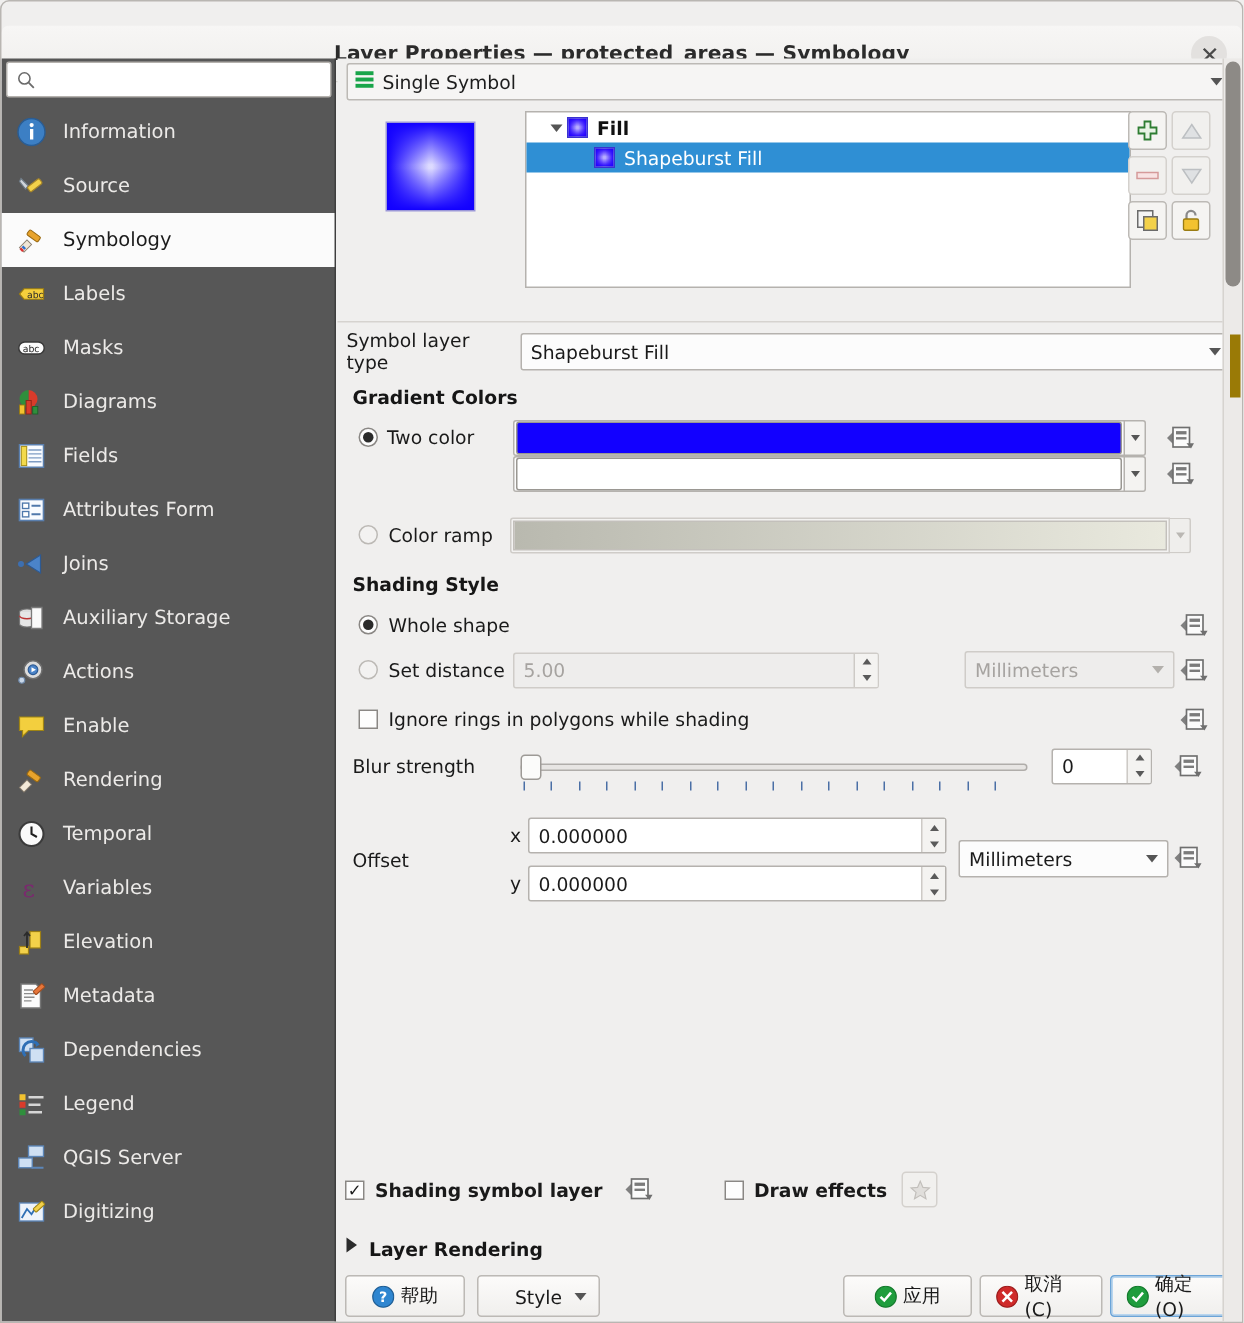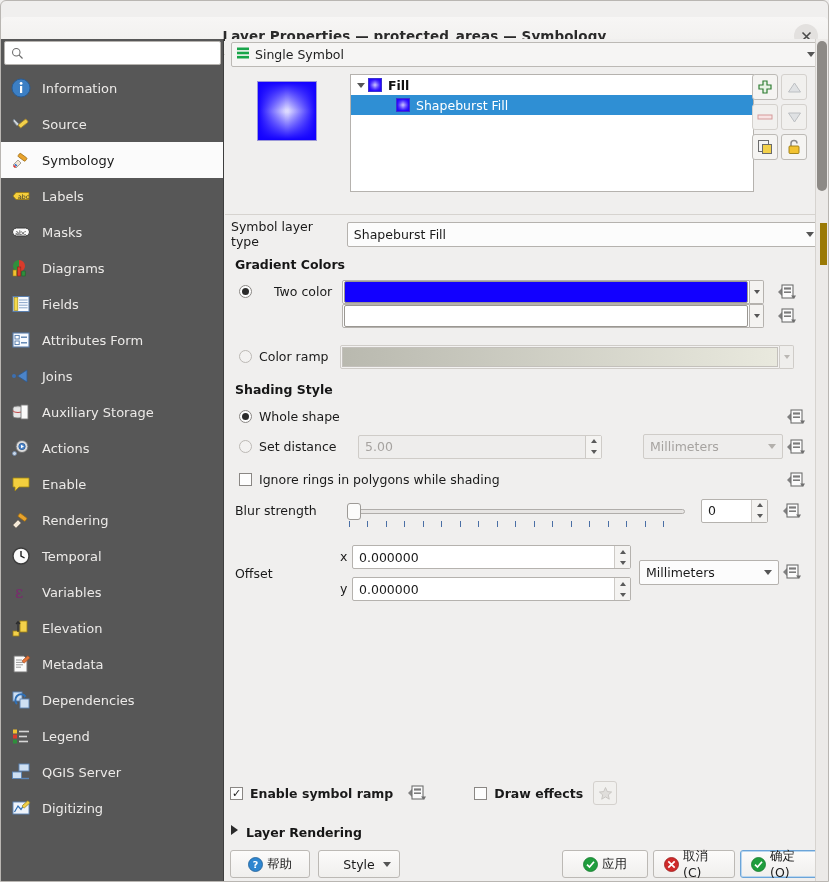--- a/index.html
+++ b/index.html
@@ -107,21 +107,21 @@
       #ffffff;
   }
   .tree {
     position: absolute; left: 125px; top: 3px; width: 404px; height: 118px;
     background: #ffffff; border: 1px solid #b5b2ae;
   }
   .tree-row {
     height: 20px; display: flex; align-items: center; font-size: 12.5px;
     cursor: pointer;
   }
-  .tree-row.parent { padding-left: 3px; font-weight: bold; color: #111; }
+  .tree-row.parent { padding-left: 13px; font-weight: bold; color: #111; }
   .tree-row.child {
     padding-left: 45px; background: #2f8fd4; color: #fff;
   }
   .tw-arrow {
     width: 14px; flex: none; display: flex; align-items: center; justify-content: center;
   }
   .tw-arrow i {
     display: block; width: 0; height: 0;
     border-left: 4px solid transparent; border-right: 4px solid transparent;
     border-top: 5px solid #555;
@@ -620,21 +620,21 @@
         <span class="carr"></span>
       </div>
     </div>
 
     <div class="row" style="left:10px; top:218px;">
       <span class="section-title">Gradient Colors</span>
     </div>
 
     <div class="row" style="left:14px; top:245px; width:580px;">
       <span class="radio on"></span>
-      <span class="lbl-static" style="margin-left:22px;">Two color</span>
+      <span class="lbl-static" style="margin-left:6px;">Two color</span>
       <div style="position:absolute; left:103px; display:flex; align-items:center;">
         <div style="width:408px; height:24px; background:#fcfcfc; border:1px solid #b5b2ae; border-radius:2px 0 0 2px; display:flex; align-items:center; padding:0 1px;">
           <div class="colorbtn" id="c1" style="width: 100%; background: rgb(18, 0, 255);"></div>
         </div>
         <div class="colordrop">
             <i></i>
           </div>
         <span class="ddo" style="margin-left:13px;">
           <svg width="20" height="18" viewBox="0 0 20 18">
             <path d="M1 9 L5 5 V13 Z" fill="#808080"></path>
@@ -694,21 +694,21 @@
           <rect x="7" y="4.4" width="7" height="2.2" fill="#7b7b7b"></rect>
           <rect x="7" y="8.4" width="7" height="1.6" fill="#7b7b7b"></rect>
           <path d="M14 12.5 H19 L17 16 Z" fill="#6f6f6f"></path>
         </svg>
       </span>
     </div>
 
     <div class="row" style="left:14px; top:400px; width:590px;">
       <span class="radio disabled"></span>
       <span class="lbl-static" style="margin-left:7px; color:#1a1a1a;">Set distance</span>
-      <div class="spin disabled" style="position:absolute; left:119px; width:244px;">
+      <div class="spin disabled" style="position:absolute; left:103px; width:244px;">
         <span>5.00</span>
         <span class="btns">
           <span class="up">
               <i></i>
             </span>
           <span class="dn">
               <i></i>
             </span>
         </span>
       </div>
@@ -825,21 +825,21 @@
           <rect x="5" y="2" width="11" height="13" fill="#fbfbfb" stroke="#6f6f6f" stroke-width="1.1"></rect>
           <rect x="7" y="4.4" width="7" height="2.2" fill="#7b7b7b"></rect>
           <rect x="7" y="8.4" width="7" height="1.6" fill="#7b7b7b"></rect>
           <path d="M14 12.5 H19 L17 16 Z" fill="#6f6f6f"></path>
         </svg>
       </span>
     </div>
 
     <div class="row" style="left:5px; top:742px; width:590px;">
       <span class="cb">✓</span>
-      <span class="lbl-static" style="margin-left:7px; font-weight:bold;">Enable symbol ramp</span>
+      <span class="lbl-static" style="margin-left:7px; font-weight:bold;">Shading symbol layer</span>
       <span class="ddo" style="margin-left:14px;">
         <svg width="20" height="18" viewBox="0 0 20 18">
           <path d="M1 9 L5 5 V13 Z" fill="#808080"></path>
           <rect x="5" y="2" width="11" height="13" fill="#fbfbfb" stroke="#6f6f6f" stroke-width="1.1"></rect>
           <rect x="7" y="4.4" width="7" height="2.2" fill="#7b7b7b"></rect>
           <rect x="7" y="8.4" width="7" height="1.6" fill="#7b7b7b"></rect>
           <path d="M14 12.5 H19 L17 16 Z" fill="#6f6f6f"></path>
         </svg>
       </span>
       <span class="cb" style="margin-left:47px;"></span>

